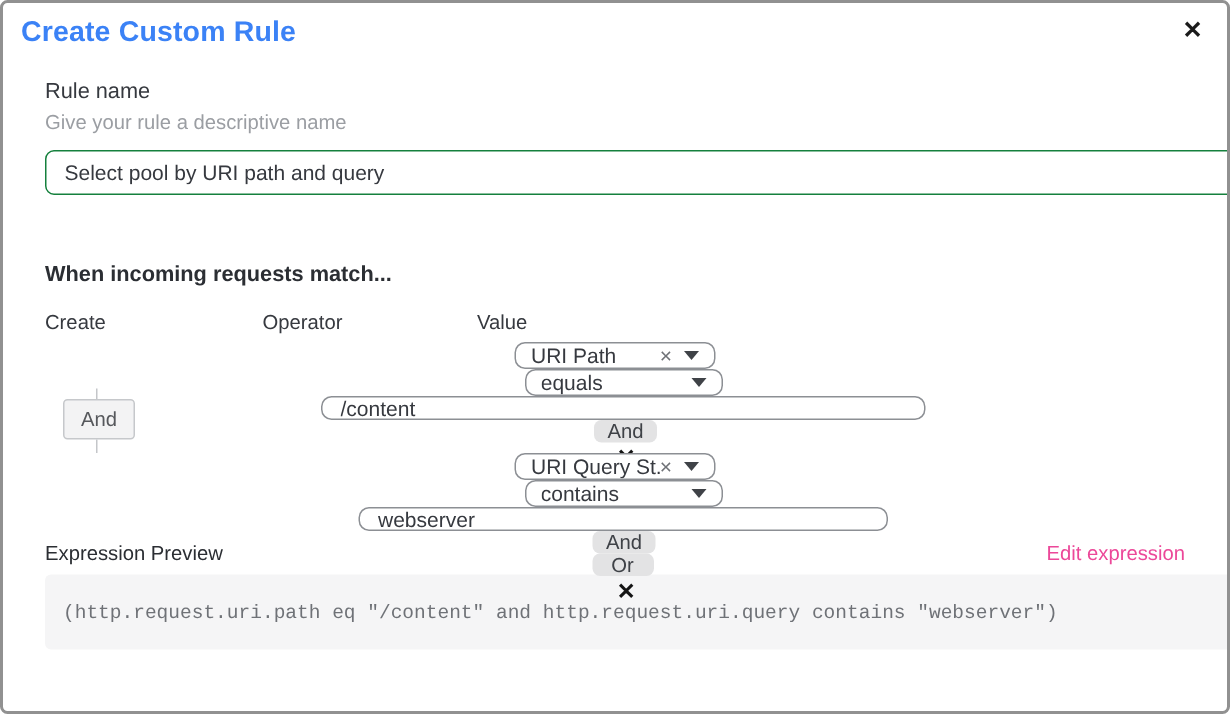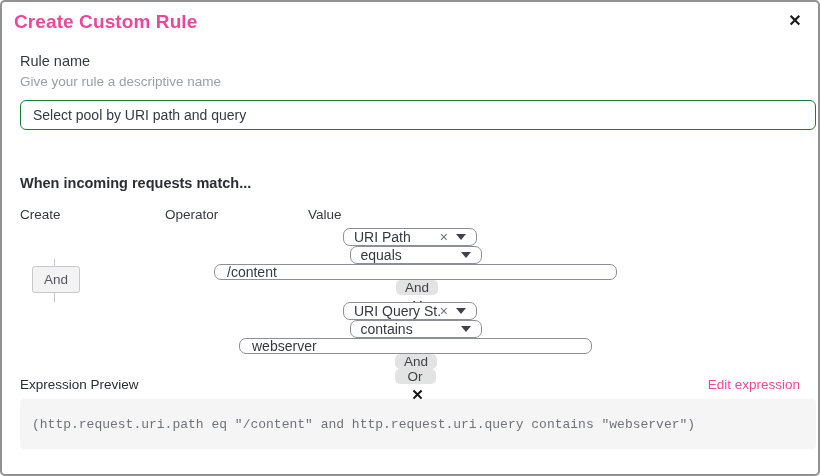--- a/index.html
+++ b/index.html
@@ -8,28 +8,28 @@
 
   .dialog {
     position: relative;
     width: 820px;
     height: 476px;
     background: #ffffff;
     border: 2px solid #919191;
     border-radius: 5px;
     overflow: hidden;
   }
-  .content { padding: 0 18px; }
+  .content { padding: 0 28px; }
 
   
   .dialog-title {
     margin: 9px 12px 0 12px;
     font-size: 19px;
     font-weight: bold;
-    color: #ec4899;
+    color: #3b82f6;
     letter-spacing: 0.1px;
   }
   .close-btn {
     position: absolute;
     top: 6px;
     right: 10px;
     width: 26px;
     height: 26px;
     border: none;
     background: transparent;
@@ -183,21 +183,21 @@
     background: #f3f3f4;
     font-size: 13.5px;
     color: #56585c;
   }
 
   
   .expr-header {
     display: flex;
     justify-content: space-between;
     align-items: flex-start;
-    margin-top: 44px;
+    margin-top: 28px;
   }
   .expr-label { font-size: 13.5px; color: #2b2e33; }
   .edit-link {
     font-size: 13.5px;
     color: #ec4899;
     text-decoration: none;
     cursor: pointer;
   }
   .code-block {
     margin-top: 7px;

